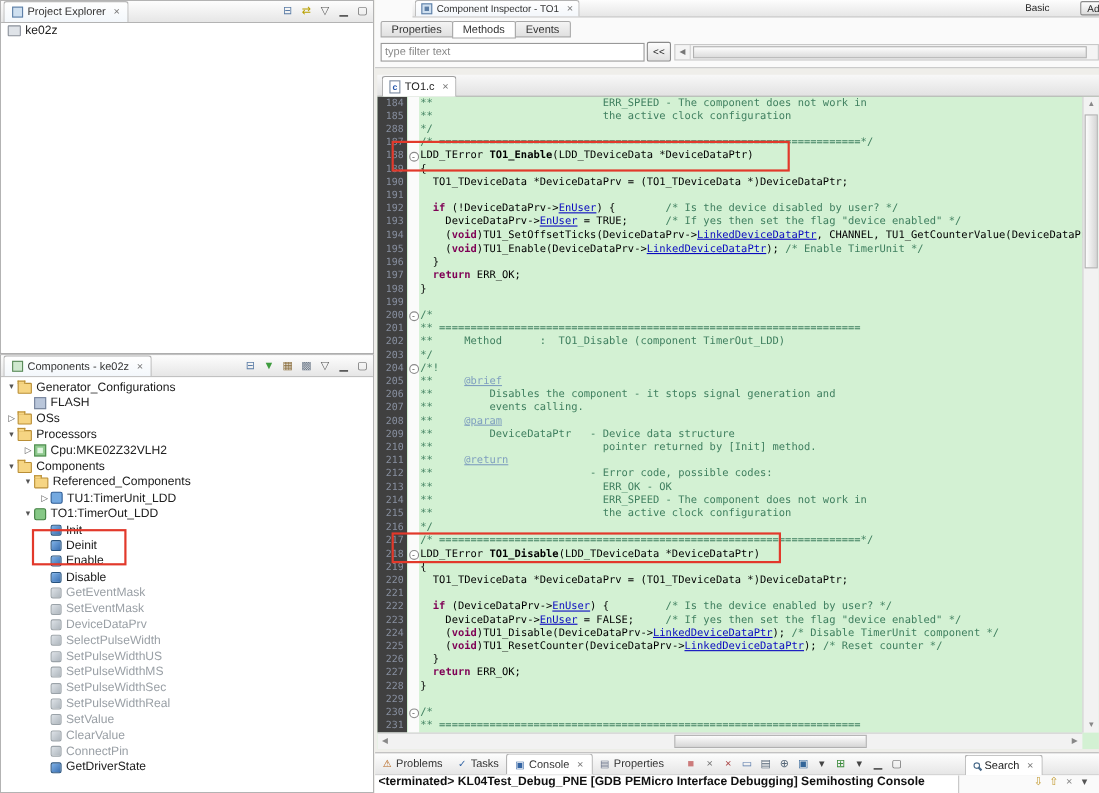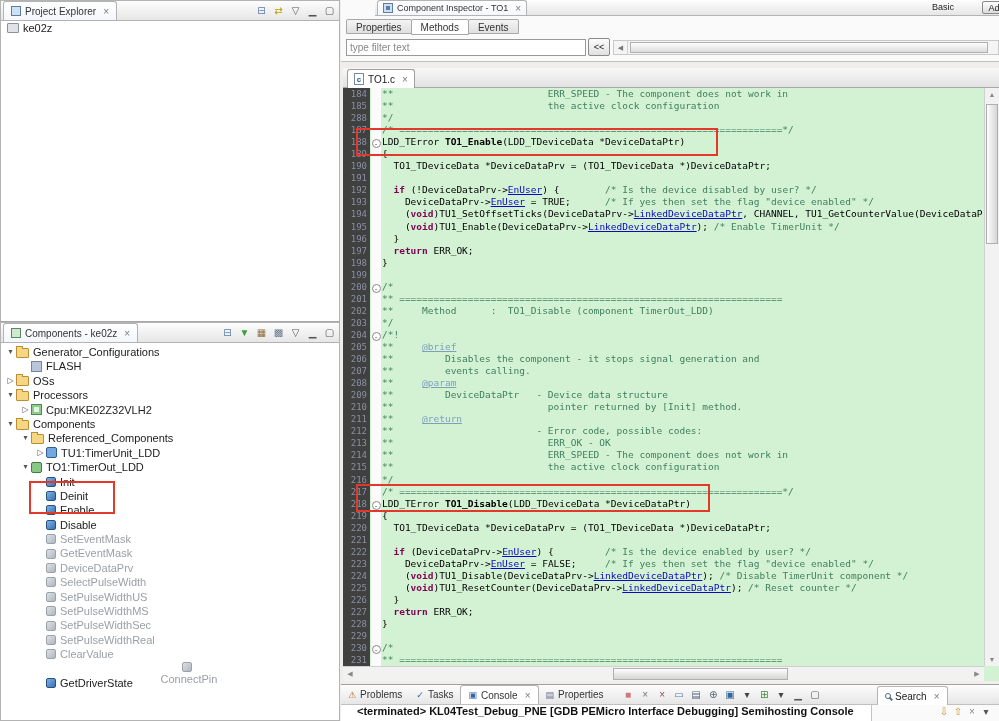--- a/index.html
+++ b/index.html
@@ -109,21 +109,21 @@
   .bticon.problems { color:#b5651d; }
   .bticon.tasks { color:#3465a4; }
   .bticon.console { color:#3465a4; }
   .bticon.properties { color:#667087; }
   .btoolbar { display:flex; gap:2px; margin-left:10px; align-items:center; height:19px; }
   .search-tab { position:absolute; left:536px; top:1px; height:19px; display:flex; align-items:center; gap:4px; padding:0 7px; background:#fff; border:1px solid #b3b3b3; border-bottom:none; border-radius:3px 3px 0 0; font-size:10px; }
   .mag { width:6px; height:6px; border:1.5px solid #4a6b8a; border-radius:50%; position:relative; display:inline-block; }
   .mag::after { content:""; position:absolute; width:4px; height:1.5px; background:#4a6b8a; transform:rotate(45deg); right:-3px; bottom:-1px; }
   .bcontent { position:relative; height:16px; background:#fff; }
   .console-area { position:absolute; left:0; top:0; right:128px; bottom:0; background:#fff; overflow:hidden; }
-  .console-line { font-weight:bold; font-size:11px; color:#111; margin-left:16px; white-space:nowrap; }
+  .console-line { font-weight:bold; font-size:11px; color:#111; margin-left:3px; white-space:nowrap; }
   .search-area { position:absolute; left:530px; right:0; top:0; bottom:0; border-left:1px solid #c4c4c4; background:#fafafa; text-align:right; padding-right:6px; }
   .search-icons .tbi { width:14px; }
 
   .sash { position:absolute; left:0; top:321px; width:340px; height:1px; background:#a8a8a8; }
 </style>
 </head>
 <body>
 
 <div id="left-col">
 
@@ -231,30 +231,30 @@
           <span class="tlabel">Enable</span>
         </div>
         <div class="trow" style="padding-left: 34px;">
           <span class="arr"></span>
           <span class="nico method"></span>
           <span class="tlabel">Disable</span>
         </div>
         <div class="trow" style="padding-left: 34px;">
           <span class="arr"></span>
           <span class="nico method-gray"></span>
+          <span class="tlabel gray">GetEventMask</span>
+        </div>
+        <div class="trow" style="padding-left: 34px;">
+          <span class="arr"></span>
+          <span class="nico method-gray"></span>
           <span class="tlabel gray">SetEventMask</span>
         </div>
         <div class="trow" style="padding-left: 34px;">
           <span class="arr"></span>
           <span class="nico method-gray"></span>
-          <span class="tlabel gray">GetEventMask</span>
-        </div>
-        <div class="trow" style="padding-left: 34px;">
-          <span class="arr"></span>
-          <span class="nico method-gray"></span>
           <span class="tlabel gray">DeviceDataPrv</span>
         </div>
         <div class="trow" style="padding-left: 34px;">
           <span class="arr"></span>
           <span class="nico method-gray"></span>
           <span class="tlabel gray">SelectPulseWidth</span>
         </div>
         <div class="trow" style="padding-left: 34px;">
           <span class="arr"></span>
           <span class="nico method-gray"></span>
@@ -271,23 +271,28 @@
           <span class="tlabel gray">SetPulseWidthSec</span>
         </div>
         <div class="trow" style="padding-left: 34px;">
           <span class="arr"></span>
           <span class="nico method-gray"></span>
           <span class="tlabel gray">SetPulseWidthReal</span>
         </div>
         <div class="trow" style="padding-left: 34px;">
           <span class="arr"></span>
           <span class="nico method-gray"></span>
+          <span class="tlabel gray">SetValue</span>
+        </div>
+        <div class="trow" style="padding-left: 34px;">
+          <span class="arr"></span>
+          <span class="nico method-gray"></span>
           <span class="tlabel gray">ClearValue</span>
         </div>
-        <div class="trow" style="padding-left: 34px; flex-direction: column;">
+        <div class="trow" style="padding-left: 34px;">
           <span class="arr"></span>
           <span class="nico method-gray"></span>
           <span class="tlabel gray">ConnectPin</span>
         </div>
         <div class="trow" style="padding-left: 34px;">
           <span class="arr"></span>
           <span class="nico method"></span>
           <span class="tlabel">GetDriverState</span>
         </div>
       </div>

